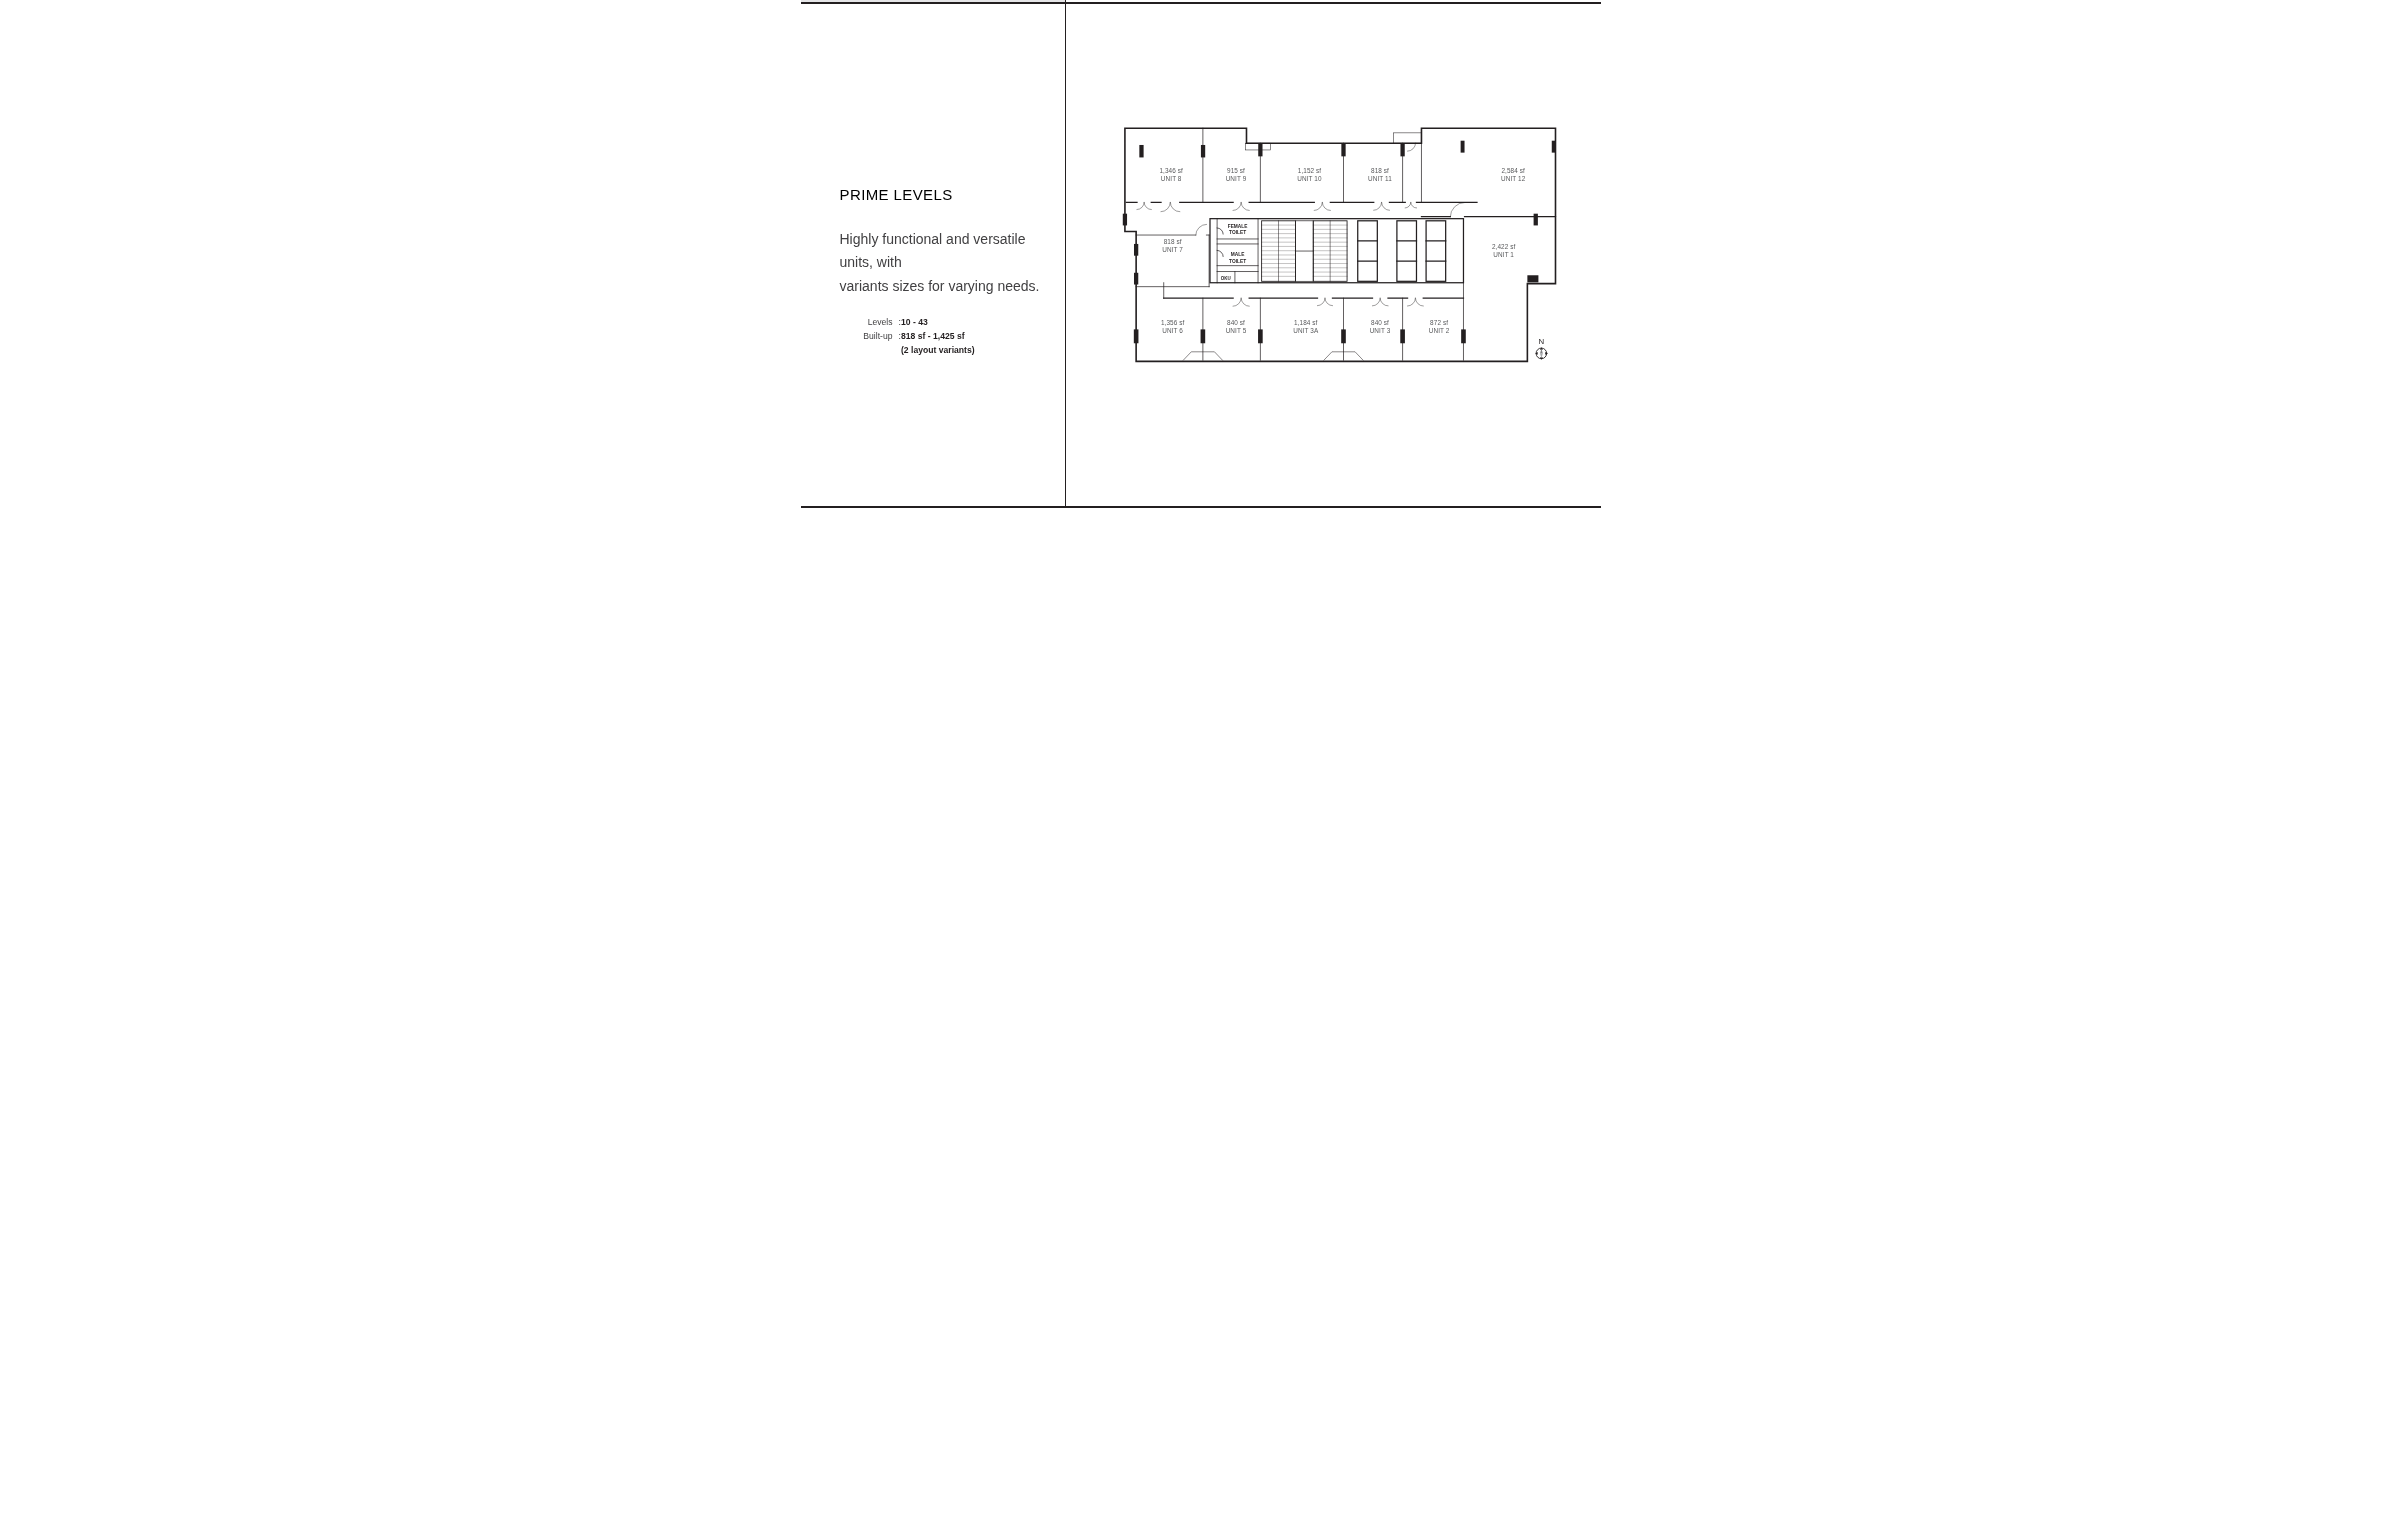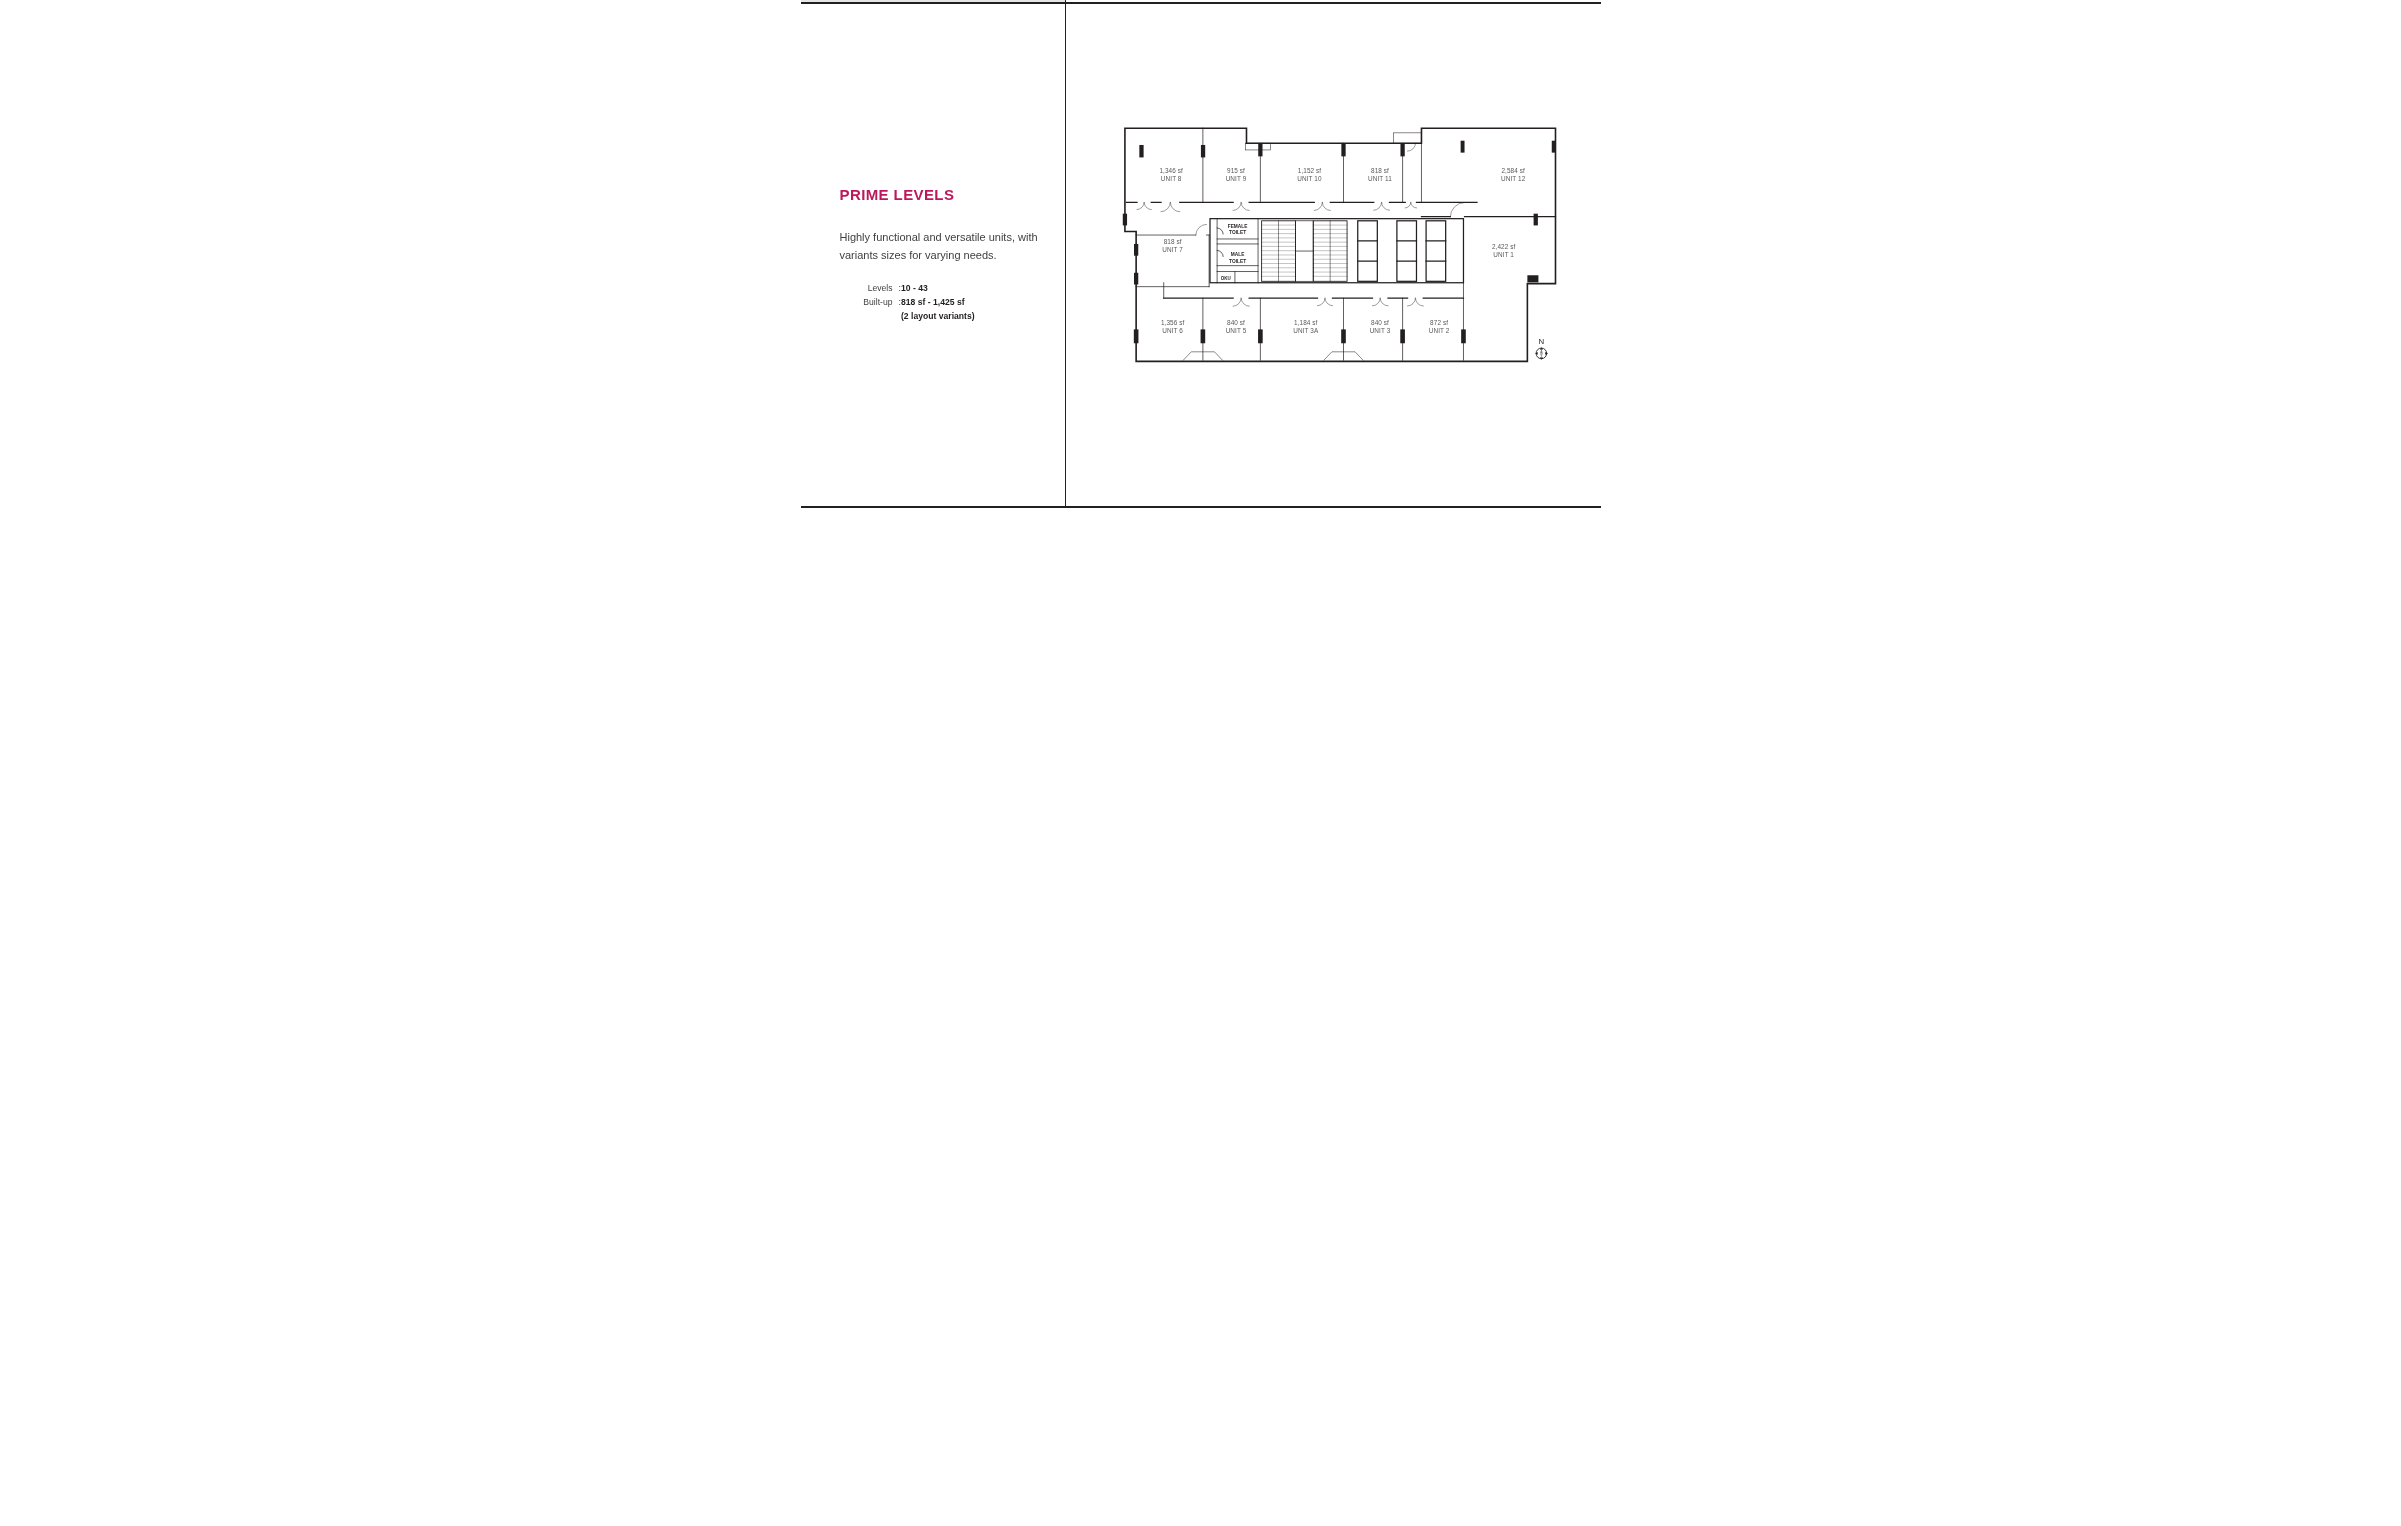--- a/index.html
+++ b/index.html
@@ -10,22 +10,22 @@
     overflow:hidden; margin:0 auto;
   }
   
   .top-gray-strip { position:absolute; left:0; top:0; width:265px; height:2.1px; background:#e5e5e7; }
   .top-rule  { position:absolute; left:0; top:2.1px; width:100%; height:1.6px; background:#231f20; }
   .bottom-rule { position:absolute; left:0; top:506px; width:100%; height:2.1px; background:#231f20; }
   .v-divider { position:absolute; left:264px; top:0; width:1.6px; height:506px; background:#231f20; }
 
   
   .left-panel { position:absolute; left:39px; top:186px; width:208px; color:#231f20; }
-  .title { font-size:15px; font-weight:700; letter-spacing:0.4px; color:#be185d; }
-  .description { margin-top:24.5px; font-size:11px; line-height:1.68; color:#414042; }
+  .title { font-size:15px; font-weight:400; letter-spacing:0.4px; color:#000000; }
+  .description { margin-top:24.5px; font-size:14px; line-height:1.68; color:#414042; }
   .description span { display:block; }
   .specs { margin-top:17px; font-size:8.6px; color:#414042;text-align:right; }
   .spec-row { display:flex; line-height:14px; }
   .spec-label { width:53px; flex:none; }
   .spec-sep { width:8.5px; flex:none; }
   .spec-value { font-weight:700; color:#231f20; }
 
   
   .plan-wrap { position:absolute; left:320px; top:121px; width:445px; height:253px; }
   svg text { font-family:"Liberation Sans", sans-serif; }

